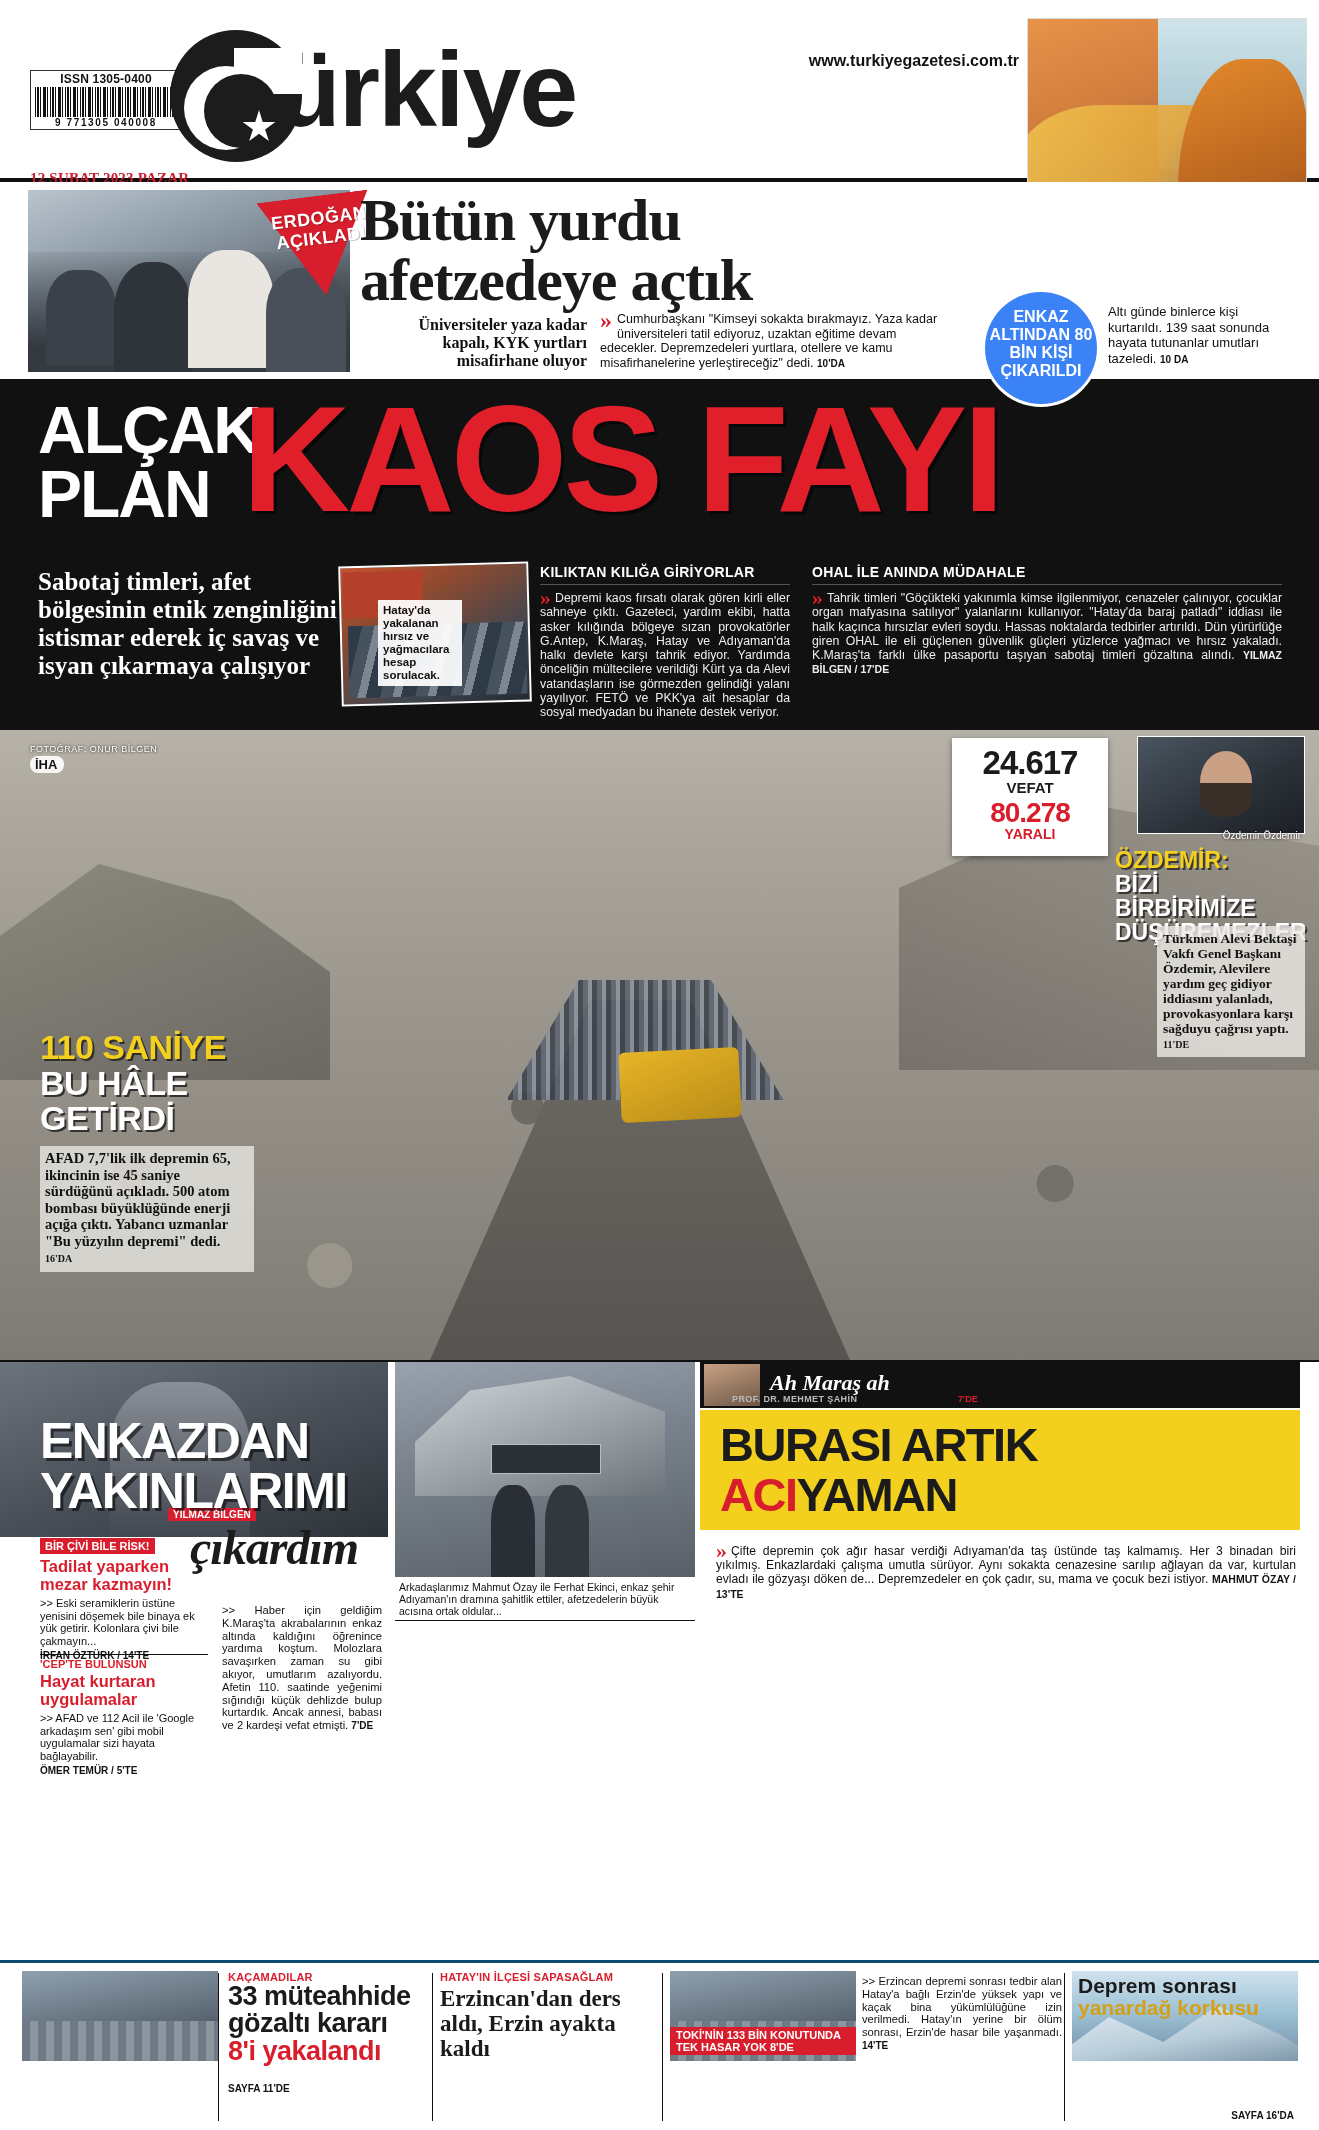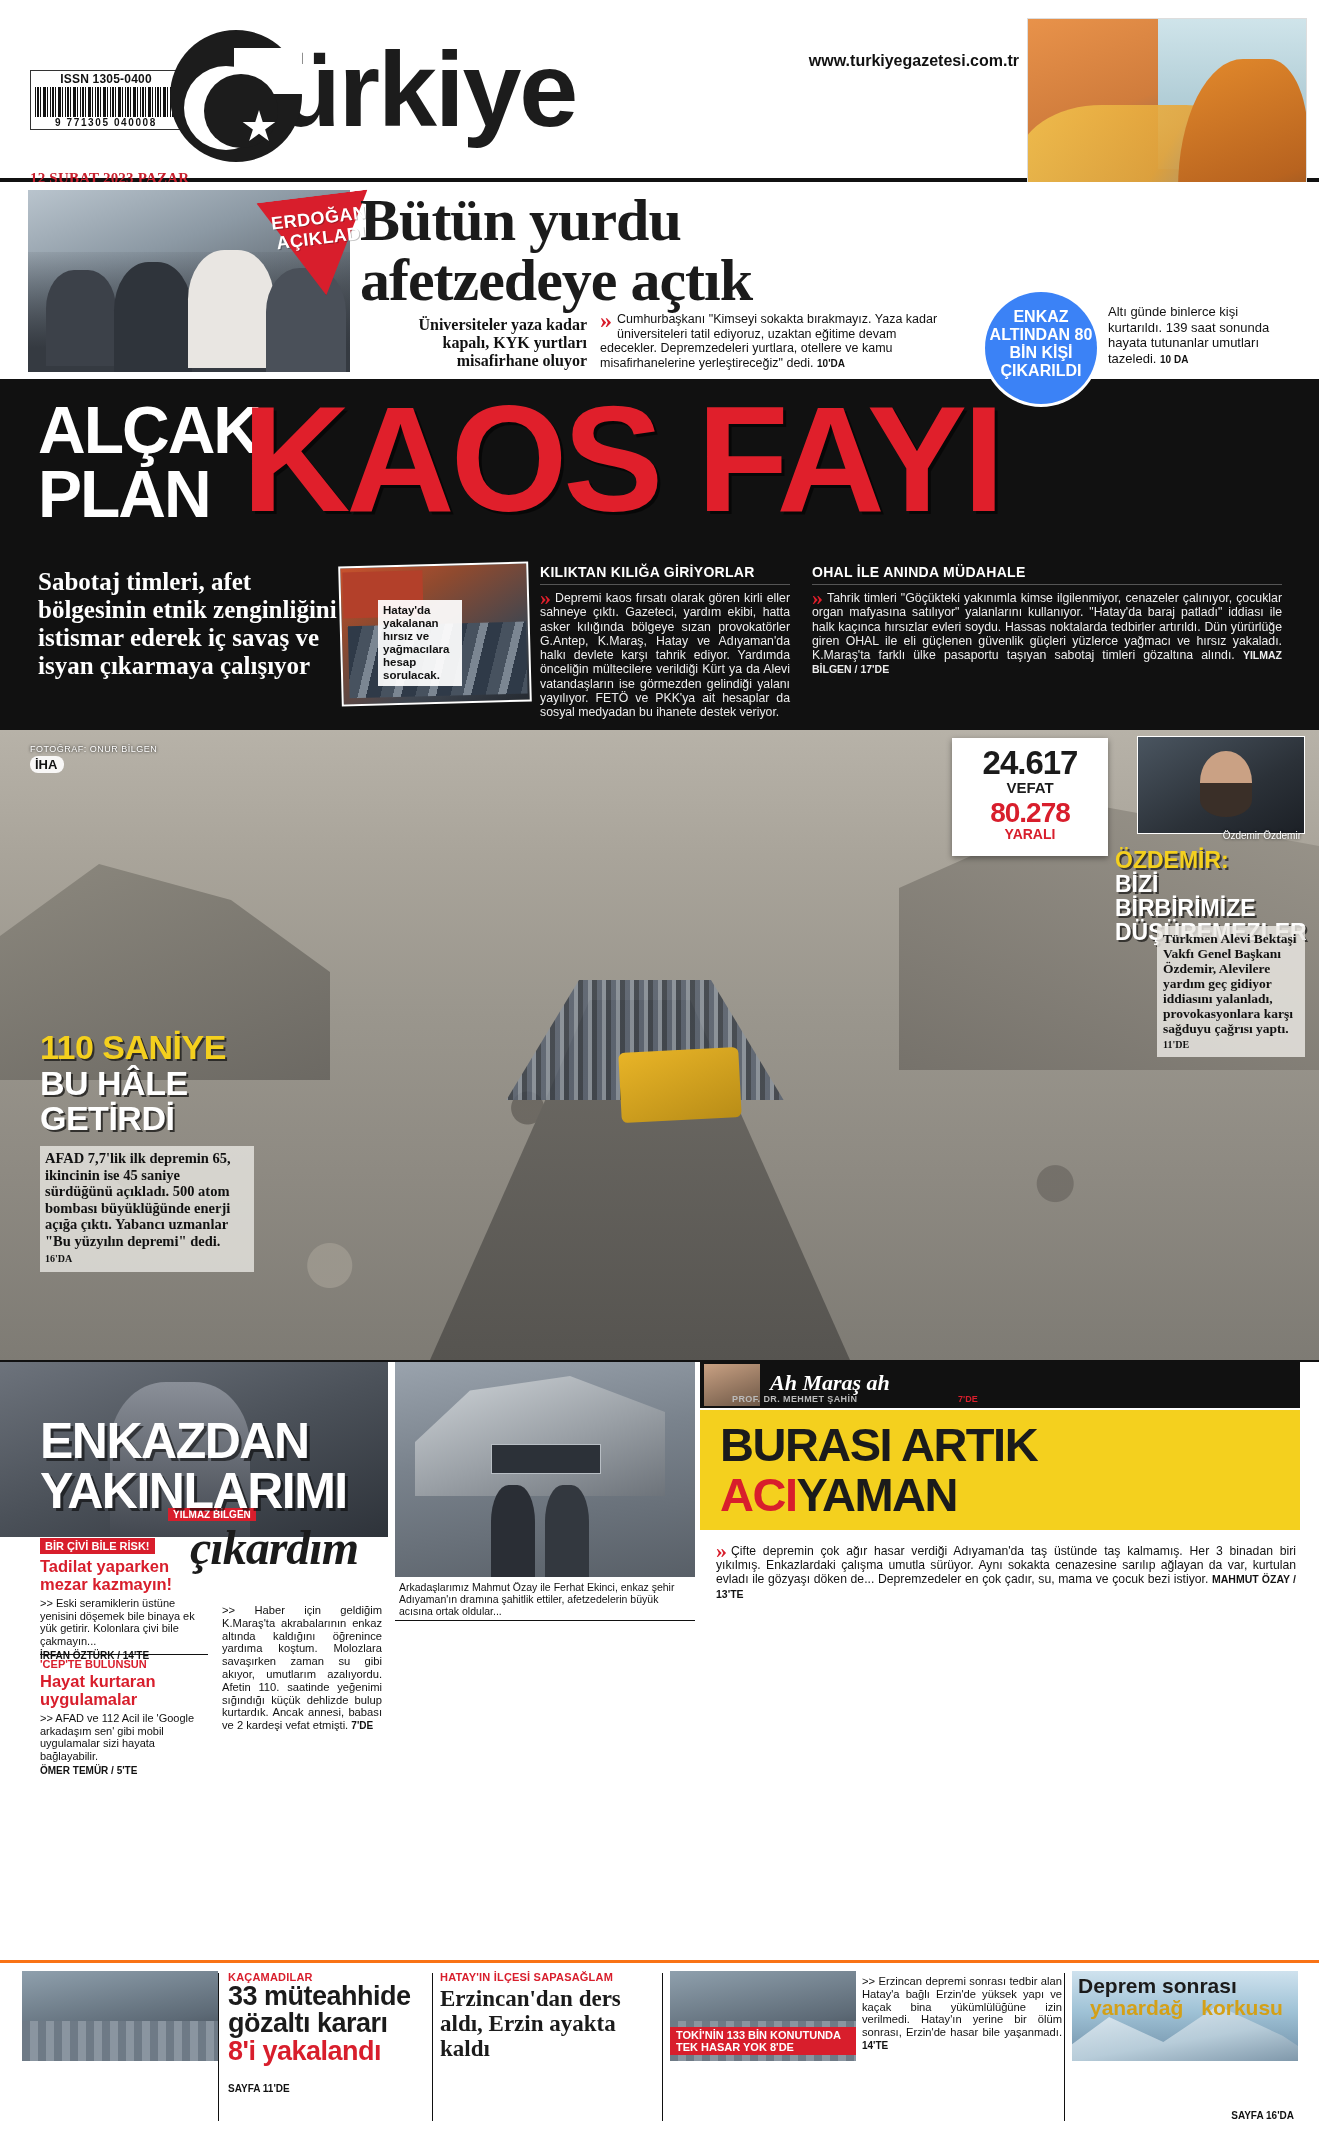--- a/index.html
+++ b/index.html
@@ -863,21 +863,21 @@
     font-weight: 700;
     line-height: 14px;
     margin-right: 4px;
   }
 
   
   .bottom-strip {
     position: absolute;
     left: 0; top: 1960px;
     width: 1319px; height: 170px;
-    border-top: 3px solid #f97316;
+    border-top: 3px solid #0c4a6e;
   }
   .bs-col {
     position: absolute;
     top: 8px;
     height: 152px;
   }
   .bs1 { left: 22px; width: 196px; }
   .bs2 { left: 228px; width: 200px; }
   .bs3 { left: 440px; width: 220px; }
   .bs4 { left: 670px; width: 186px; }
@@ -958,21 +958,21 @@
     color: #d81e2c;
     letter-spacing: -.5px;
   }
   .deprem-title {
     font-family: "Liberation Sans", sans-serif;
     font-weight: 700;
     font-size: 21px;
     line-height: 22px;
     color: #1b1b1b;
   }
-  .deprem-title .y { color: #d4a017; margin-left: 12px; }
+  .deprem-title .y { color: #d4a017; }
   .sep-v {
     position: absolute;
     top: 10px; width: 1px; height: 148px;
     background: #111;
   }
 </style>
 </head>
 <body>
 
 <div class="page">

